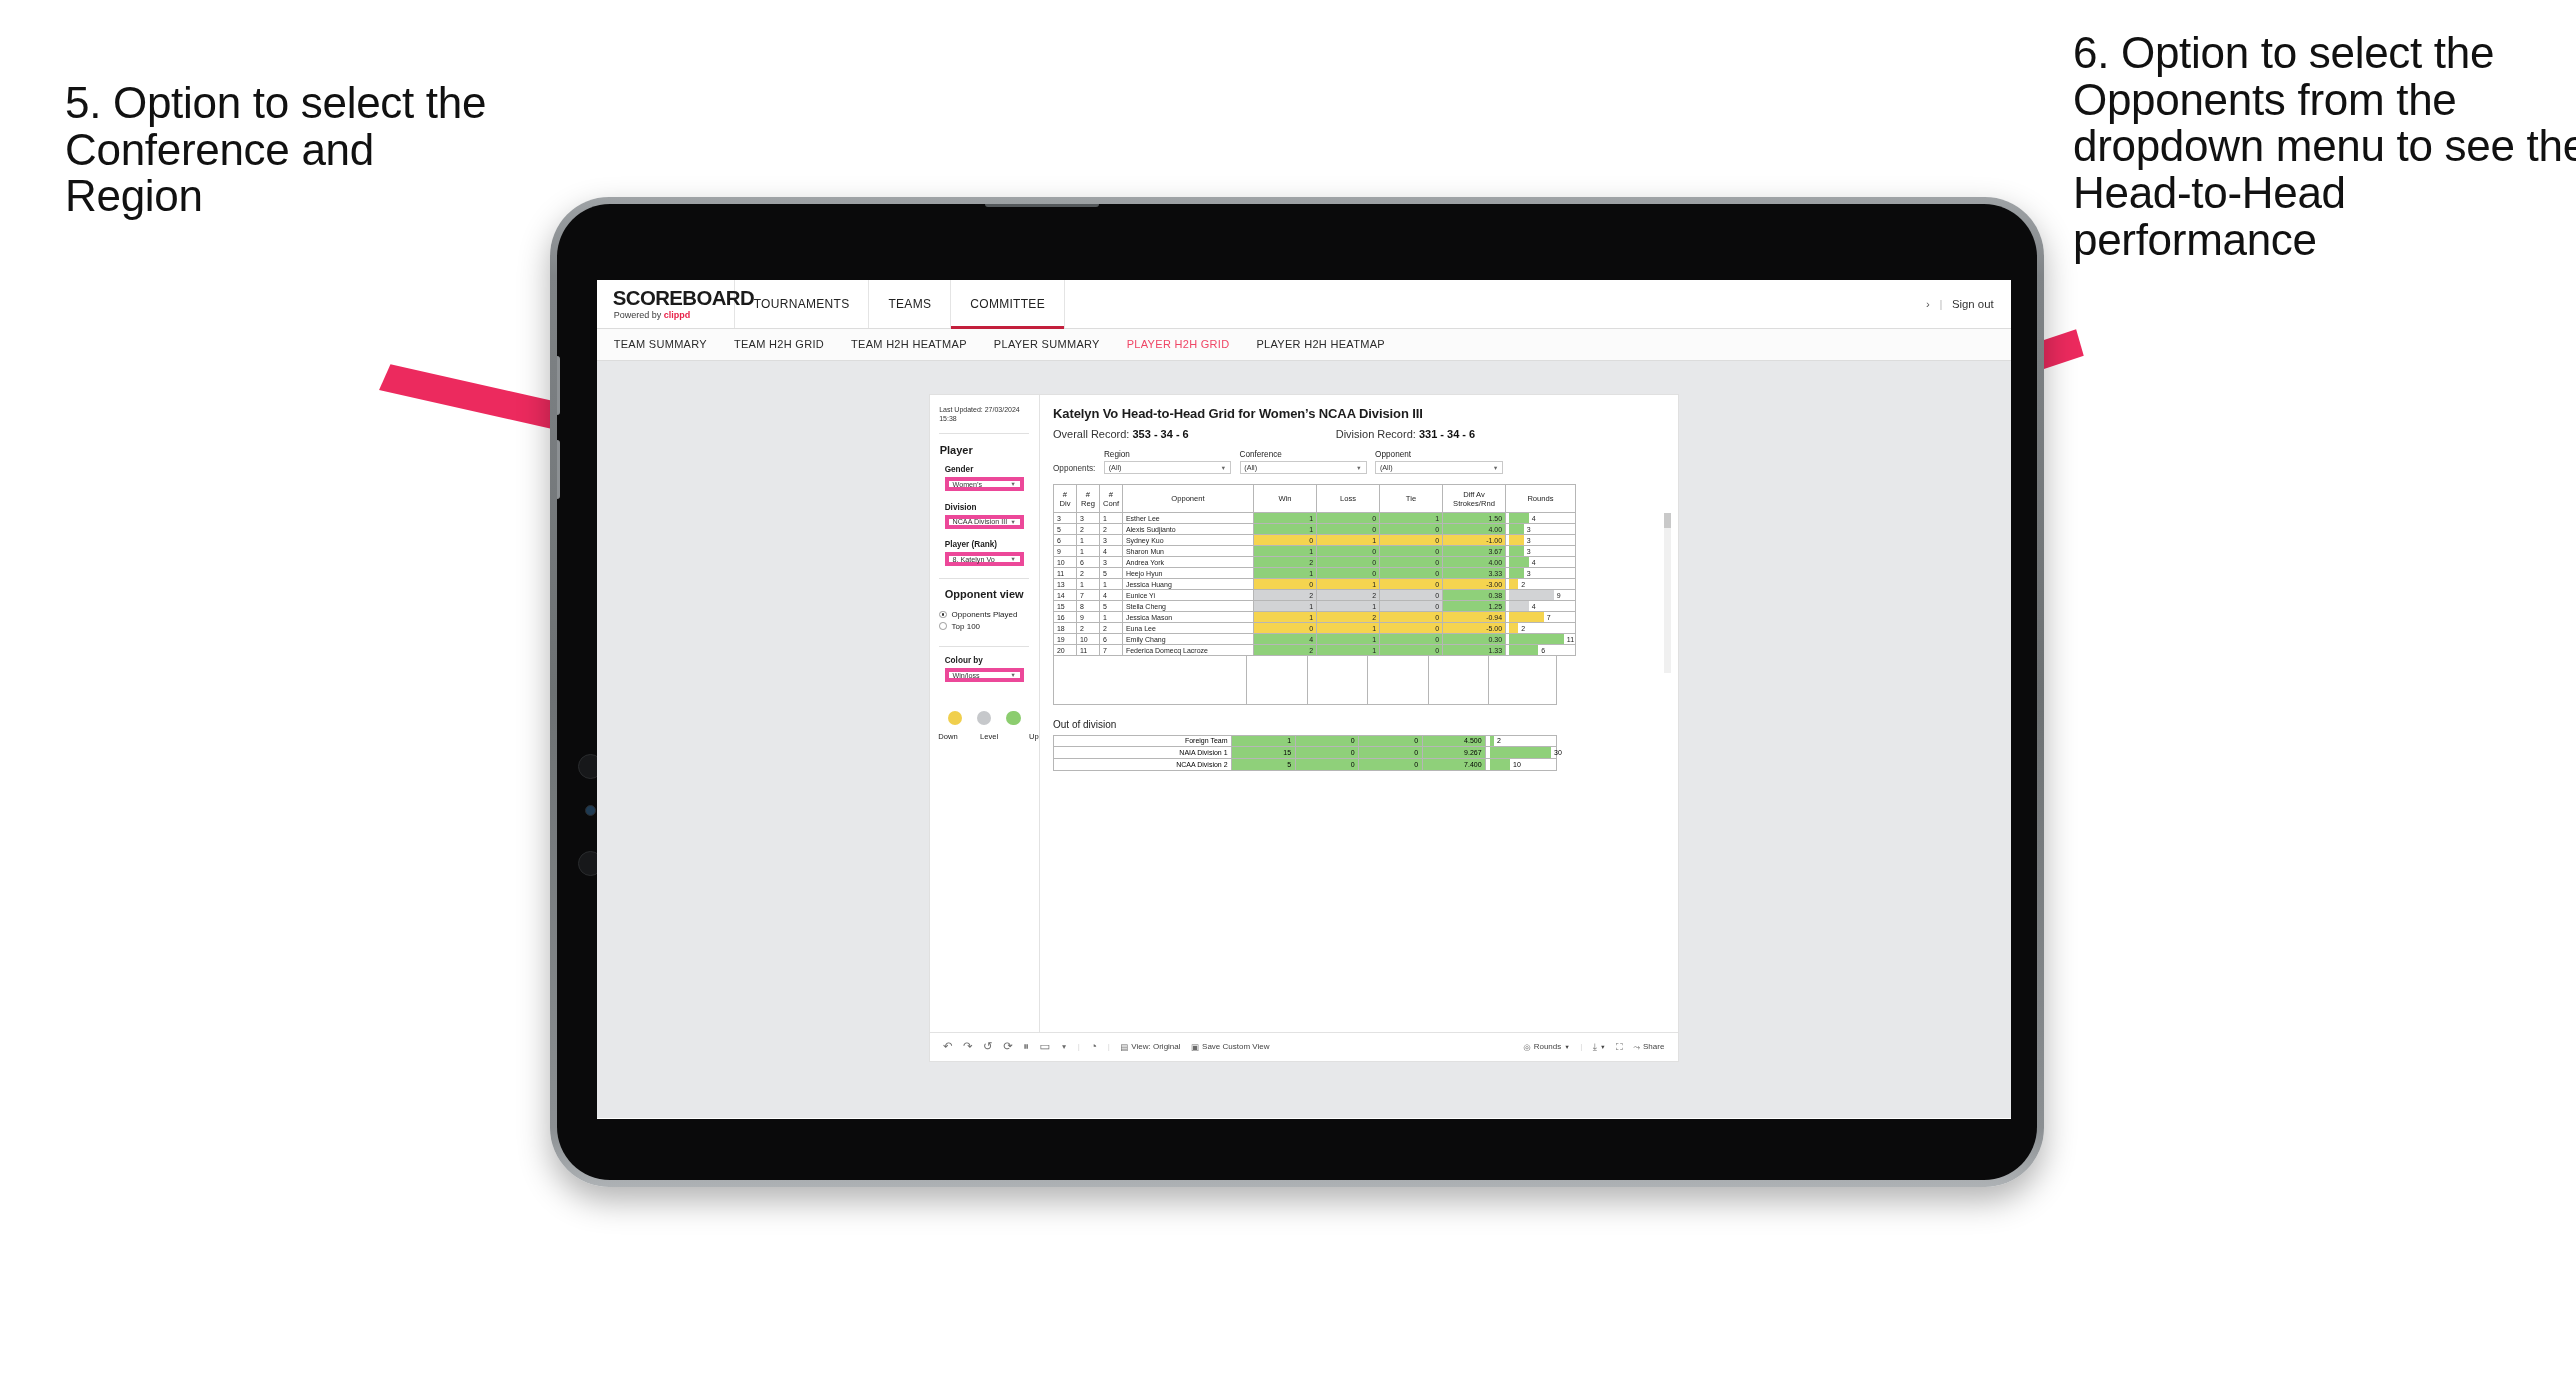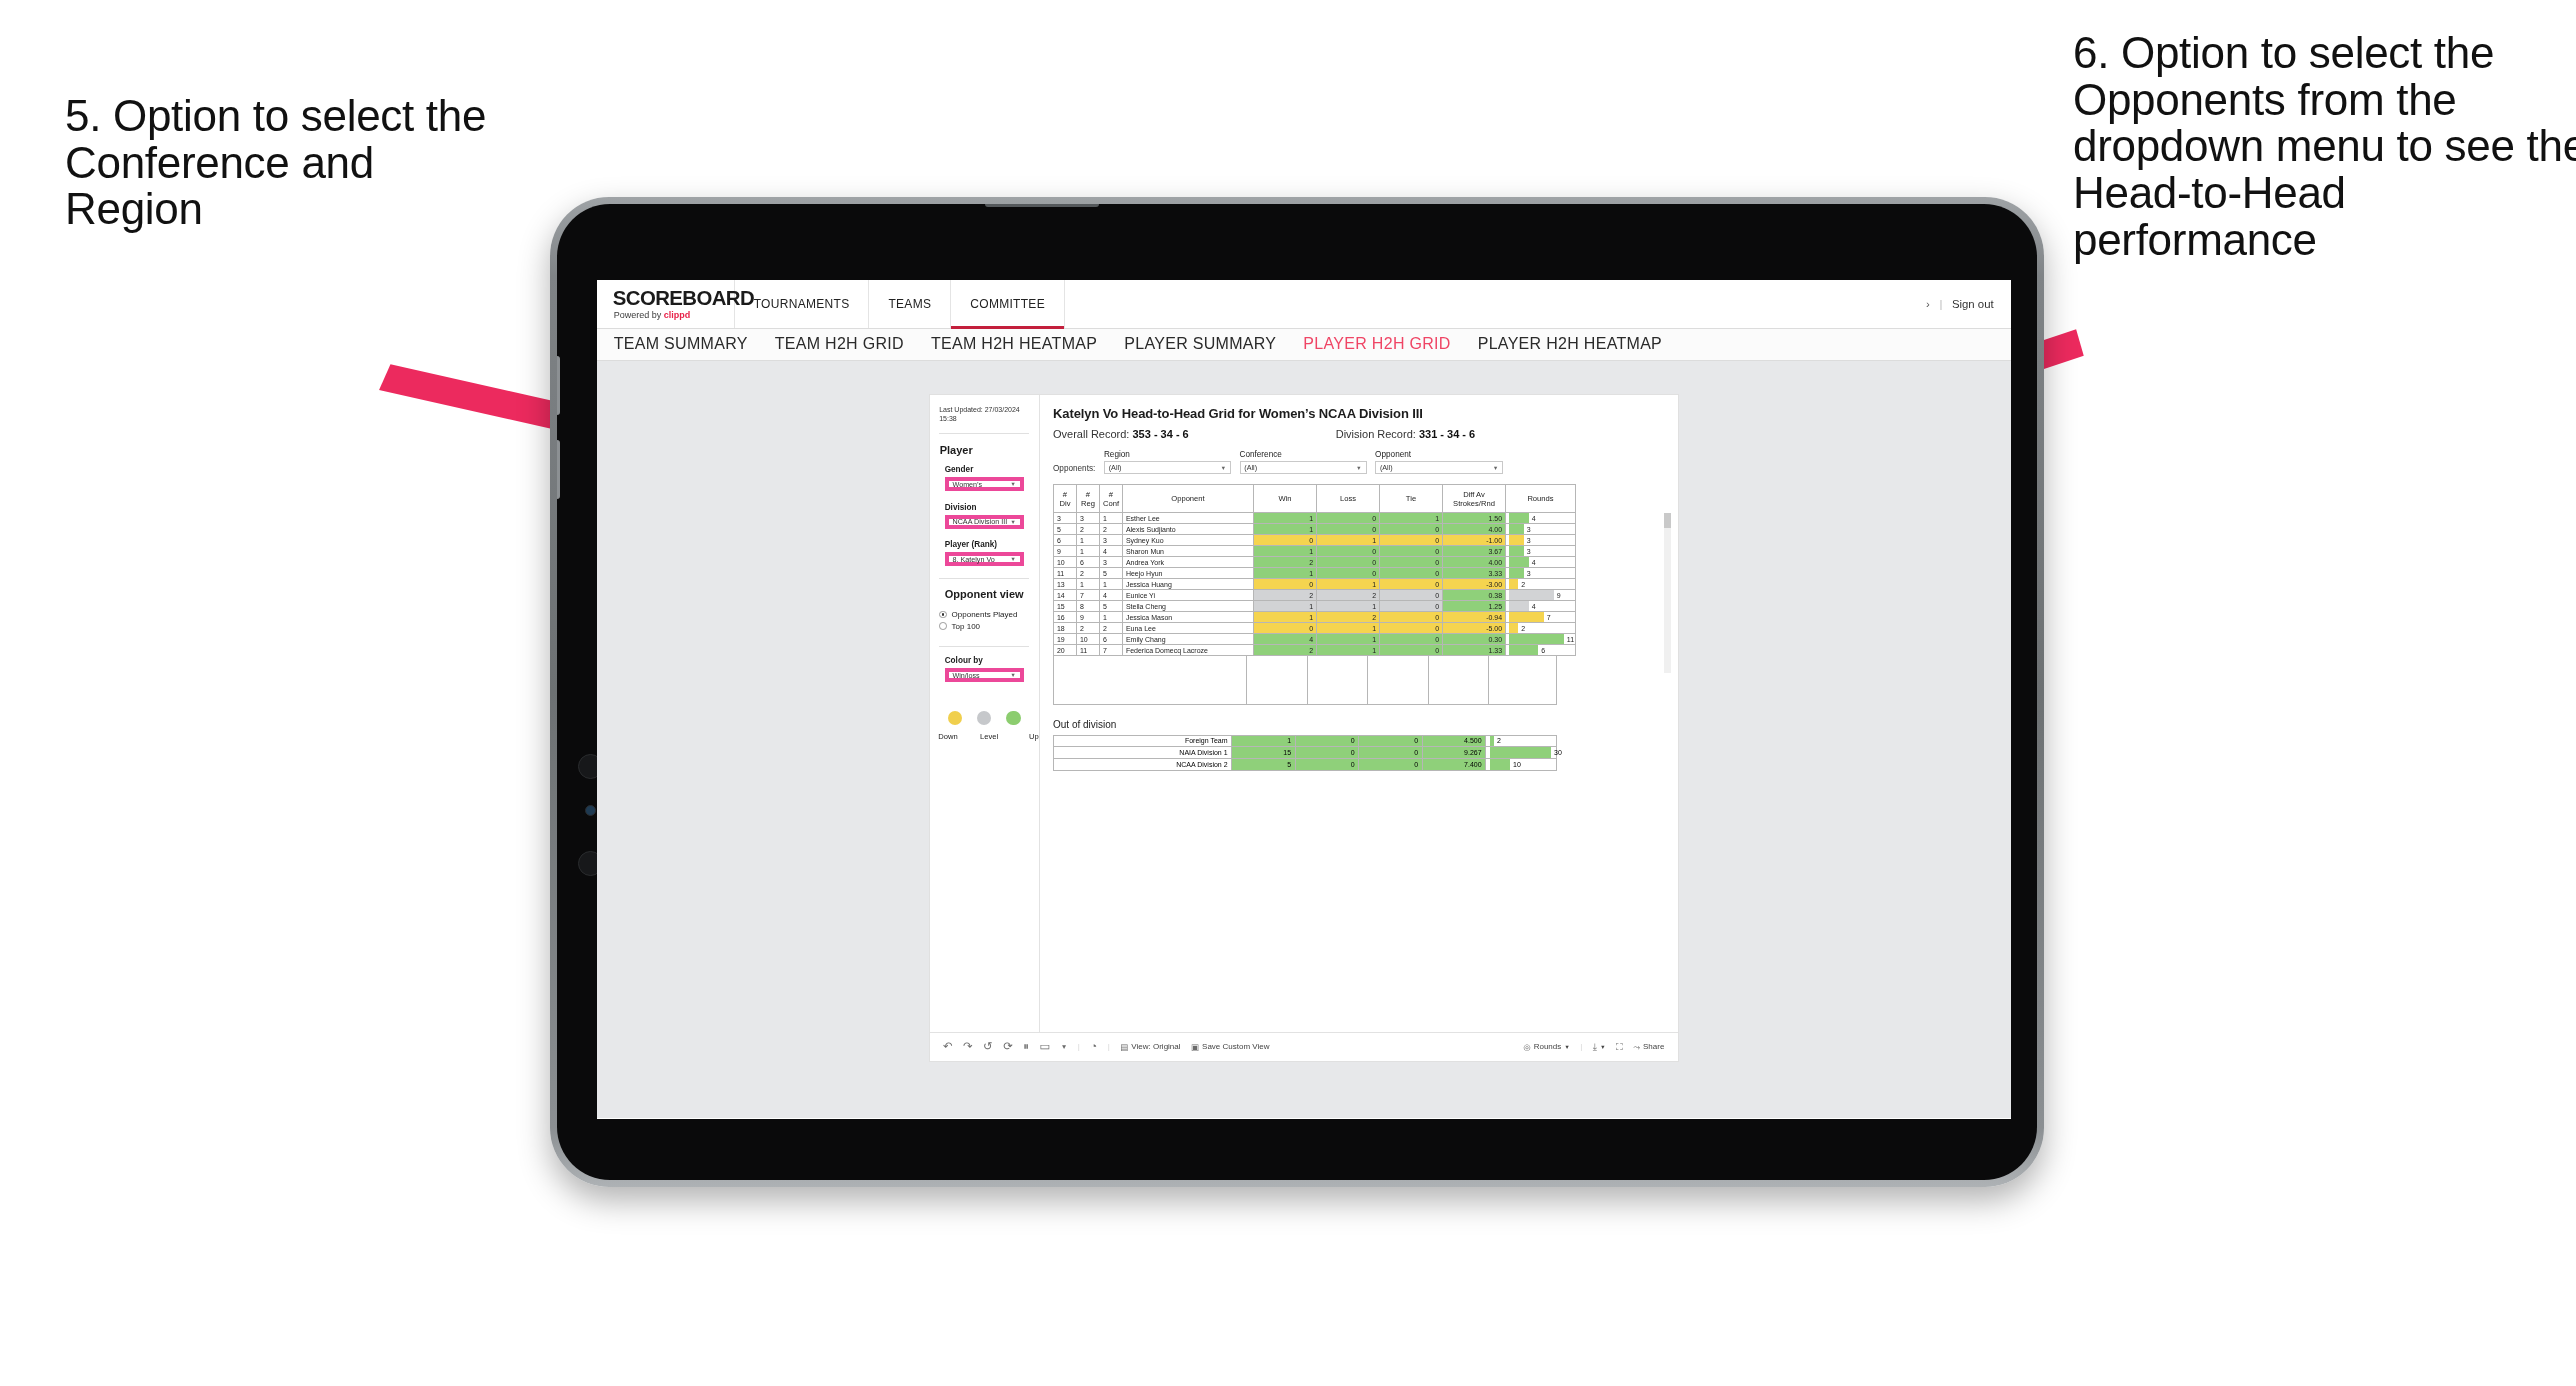--- a/index.html
+++ b/index.html
@@ -13,21 +13,21 @@
   
   .annot {
     position: absolute;
     color: #111111;
     font-size: 44px;
     line-height: 1.06;
     font-family: "Liberation Sans", sans-serif;
     letter-spacing: -0.3px;
     white-space: pre-line;
   }
-  #annot-left  { left: 65px;  top: 93px;  width: 447px; }
+  #annot-left  { left: 65px;  top: 80px;  width: 447px; }
   #annot-right { left: 2073px; top: 30px;  width: 514px; }
 
   .arrow-svg { position: absolute; left: 0; top: 0; width: 2576px; height: 1386px; pointer-events: none; }
 
   
   #tablet {
     position: absolute;
     left: 550px; top: 197px;
     width: 1494px; height: 990px;
     border-radius: 59px;
@@ -114,21 +114,21 @@
   
   #subnav {
     height: 32px;
     background: #fbfbfb;
     border-bottom: 1px solid #dcdcdc;
     display: flex; align-items: center;
     padding-left: 17px;
     gap: 27px;
   }
   .subnav-item {
-    font-size: 16px;
+    font-size: 11px;
     color: #2a2a2a;
     letter-spacing: 0.3px;
     cursor: pointer;
     white-space: nowrap;
   }
   .subnav-item.active { color: #ef4565; }
 
   
   #workspace {
     background: #e7e8ea;

